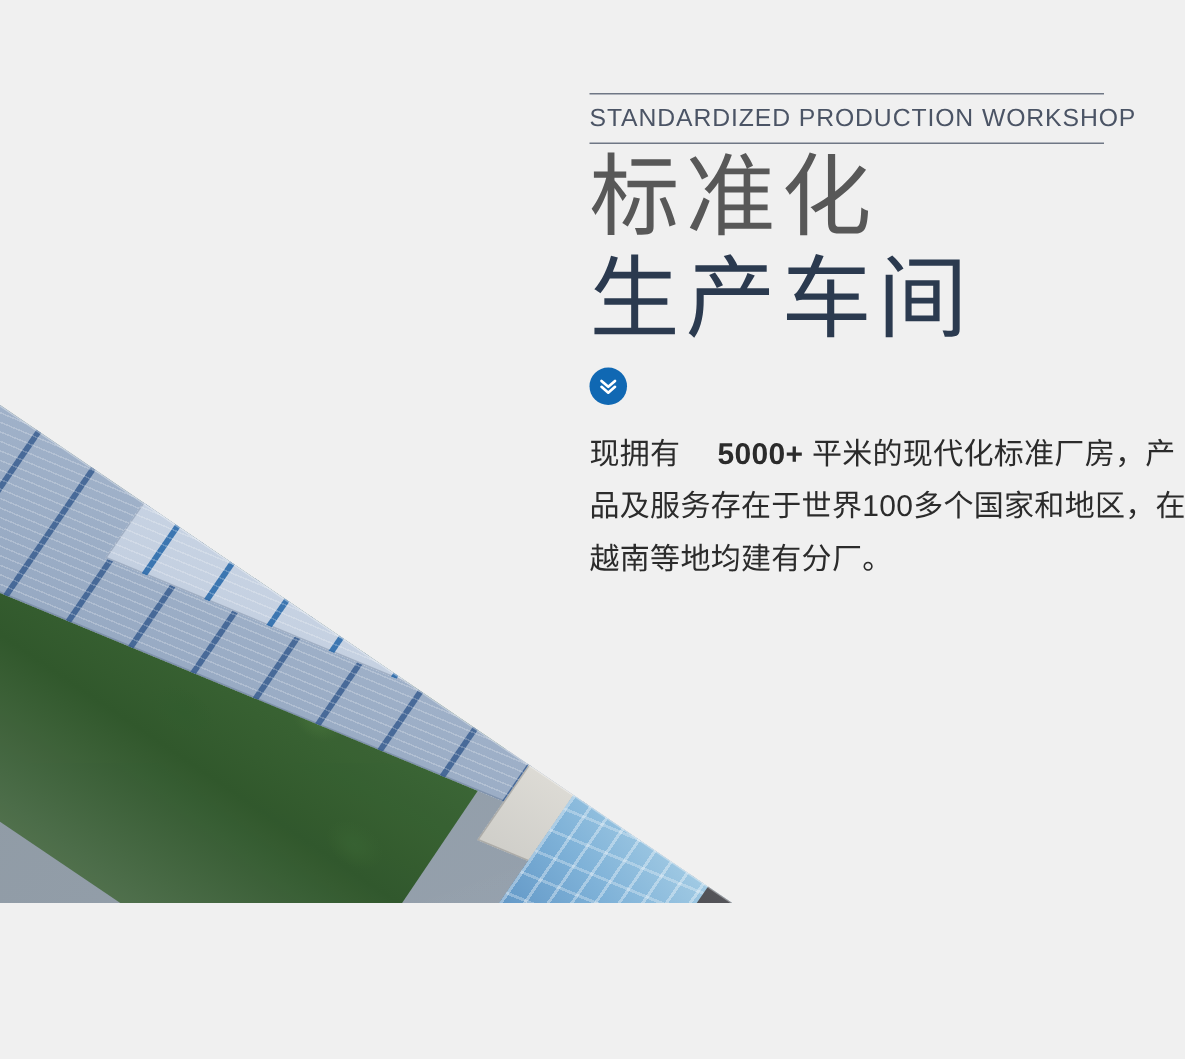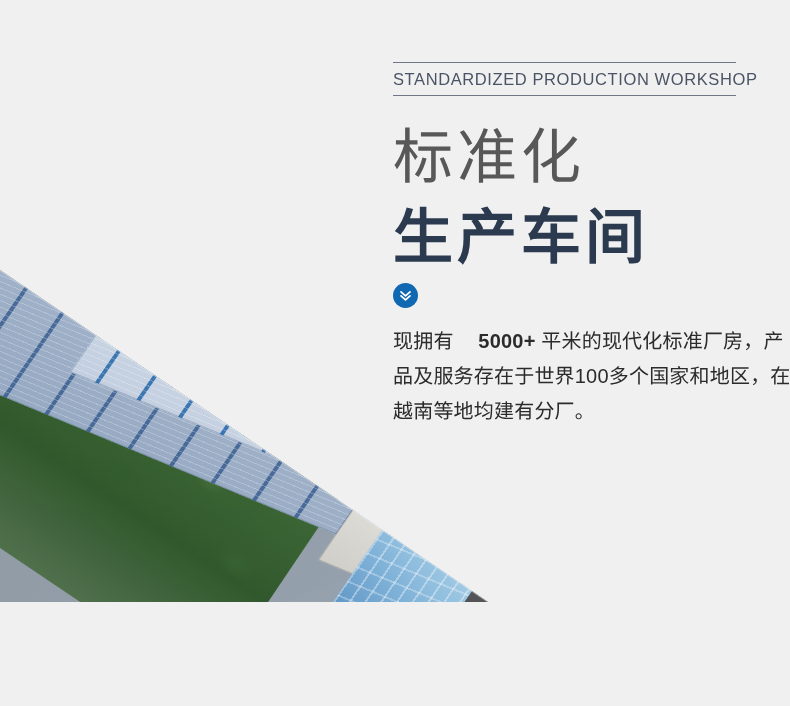--- a/index.html
+++ b/index.html
@@ -247,34 +247,34 @@
     border-top:1px solid #6f7785;
     border-bottom:1px solid #6f7785;
     font-size:16.5px;
     letter-spacing:.6px;
     color:#4b5465;
     white-space:nowrap;
     font-weight:400;
   }
 
   .headline-1 {
-    margin-top:30px;
+    margin-top:4px;
     font-size:60px;
     line-height:1.06;
     font-weight:400;
     color:#585858;
     letter-spacing:4px;
     white-space:nowrap;
   }
 
   .headline-2 {
-    margin-top:16px;
+    margin-top:4px;
     font-size:60px;
     line-height:1.06;
-    font-weight:700;
+    font-weight:400;
     color:#2b3a4f;
     letter-spacing:4px;
     white-space:nowrap;
   }
 
   .scroll-cue {
     margin-top:14px;
     width:25px;
     height:25px;
     border-radius:50%;

